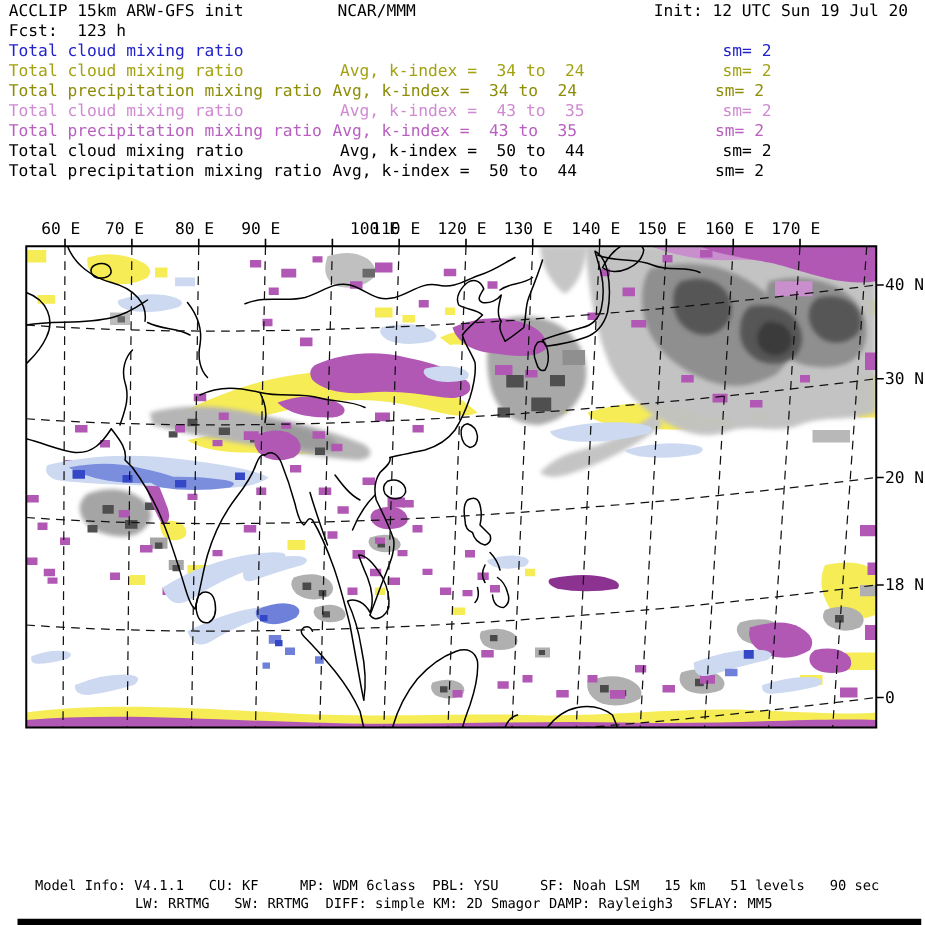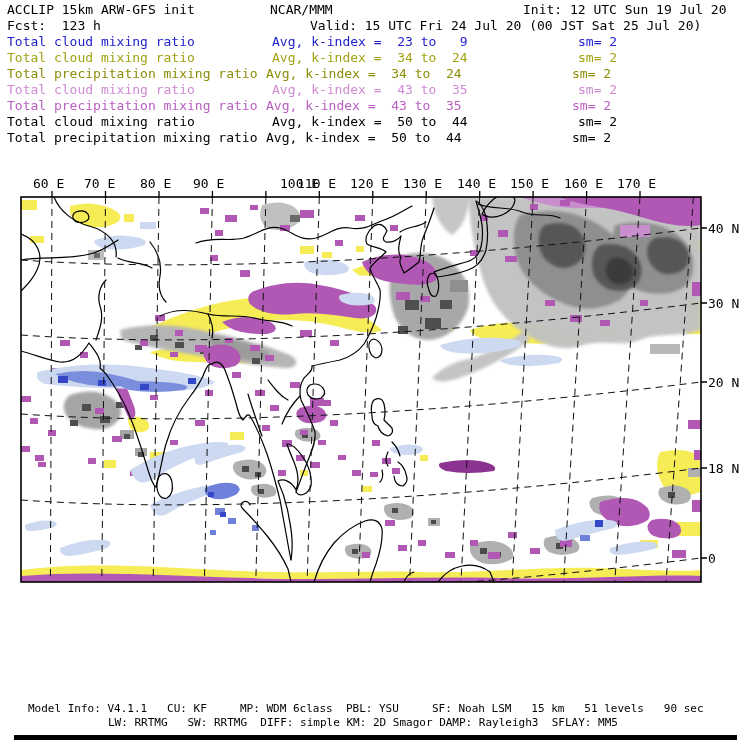--- a/index.html
+++ b/index.html
@@ -20,24 +20,22 @@
 </style>
 </head>
 <body>
 
 <div id="page">
 
   <div class="t" style="left:7px;top:3px;">ACCLIP 15km ARW-GFS init</div>
   <div class="t" style="left:270px;top:3px;">NCAR/MMM</div>
   <div class="t" style="left:523px;top:3px;">Init: 12 UTC Sun 19 Jul 20</div>
   <div class="t" style="left:7px;top:19px;">Fcst:  123 h</div>
-  <div class="t" style="left:310px;top:19px;">Valid: 15 UTC Fri 24 Jul 20 (00 JST Sat 25 Jul 20)</div>
 
   <div class="t c-blue" style="left:7px;top:35px;">Total cloud mixing ratio</div>
-  <div class="t c-blue" style="left:272px;top:35px;">Avg, k-index =  23 to   9</div>
   <div class="t c-blue" style="left:578px;top:35px;">sm= 2</div>
 
   <div class="t c-olive1" style="left:7px;top:51px;">Total cloud mixing ratio</div>
   <div class="t c-olive1" style="left:272px;top:51px;">Avg, k-index =  34 to  24</div>
   <div class="t c-olive1" style="left:578px;top:51px;">sm= 2</div>
 
   <div class="t c-olive2" style="left:7px;top:67px;">Total precipitation mixing ratio</div>
   <div class="t c-olive2" style="left:266px;top:67px;">Avg, k-index =  34 to  24</div>
   <div class="t c-olive2" style="left:572px;top:67px;">sm= 2</div>
 

